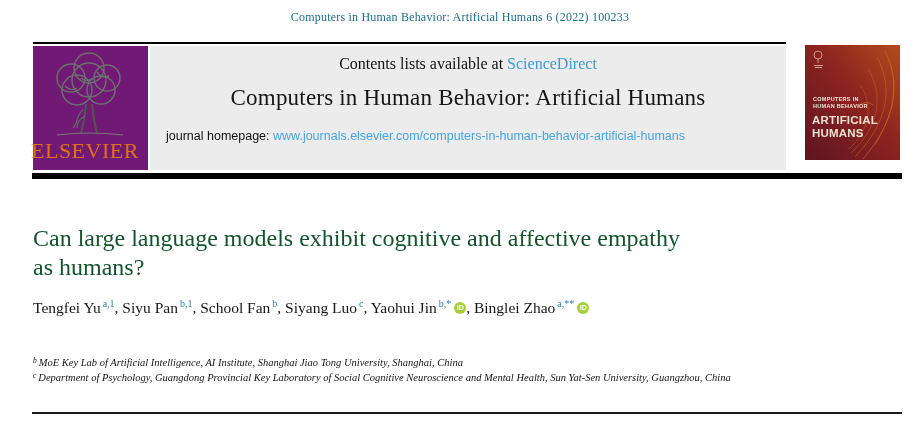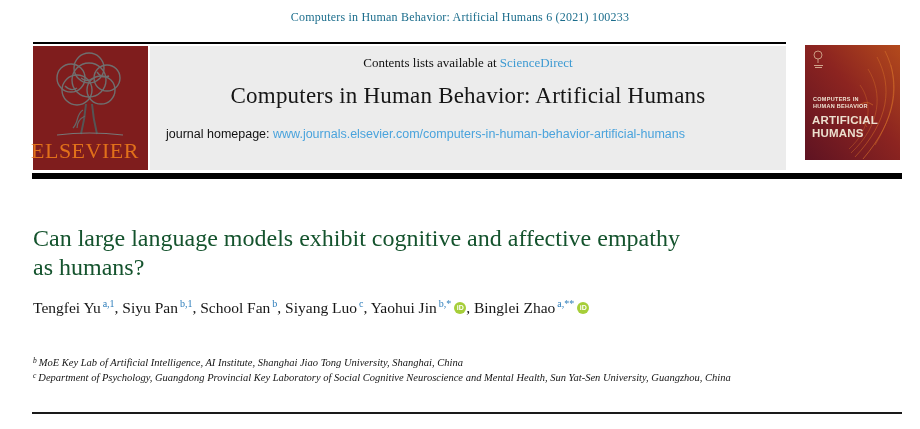--- a/index.html
+++ b/index.html
@@ -9,33 +9,33 @@
   .citation {
     position: absolute; top: 10px; left: 0; width: 920px;
     text-align: center; font-size: 12px; color: var(--citation-text, #1b6d8c);
     letter-spacing: .2px;
   }
 
   .rule-top { position: absolute; left: 33px; top: 42px; width: 753px; height: 2px; background: #000; }
   .rule-bottom { position: absolute; left: 32px; top: 412px; width: 870px; height: 2px; background: #1a1a1a; }
   .bar-thick { position: absolute; left: 32px; top: 173px; width: 870px; height: 6px; background: #000; }
 
-  .logo-area { position: absolute; left: 33px; top: 46px; width: 115px; height: 124px; background: #7f1d1d; }
+  .logo-area { position: absolute; left: 33px; top: 46px; width: 115px; height: 124px; background: #701a75; }
   .logo-area svg { display: block; margin: 2px 0 0 6px; }
   .elsevier-word {
     font-family: "Liberation Serif", serif; font-size: 22px;
     color: var(--elsevier-orange, #e1701a); letter-spacing: .5px;
     margin: -2px 0 0 -2px; white-space: nowrap;
   }
 
   .gray-block {
     position: absolute; left: 150px; top: 46px; width: 636px; height: 124px;
     background: var(--header-gray, #ececec);
   }
-  .contents-line { text-align: center; padding-top: 9px; font-size: 13px; color: #111; }
+  .contents-line { text-align: center; padding-top: 9px; font-size: 16px; color: #111; }
   .contents-line .link { color: var(--link-blue, #3d9ad2); }
   .journal-title {
     text-align: center; font-size: 23px; margin-top: 12px; color: #161616;
     letter-spacing: .2px; white-space: nowrap;
   }
   .homepage-line {
     font-family: "Liberation Sans", sans-serif; font-size: 12.5px;
     margin-top: 18px; padding-left: 16px; color: #111; white-space: nowrap;
   }
   .homepage-line .link { color: var(--homepage-link-blue, #4aa3dc); text-decoration: none; text-align: center; }
@@ -63,21 +63,21 @@
     position: relative; top: -3px;
   }
 
   .affiliations { position: absolute; left: 33px; top: 356px; width: 860px; }
   .affil { font-size: 10.5px; font-style: italic; line-height: 13.5px; color: #141414; white-space: nowrap; }
   .affil .asup { font-size: 7.5px; position: relative; top: -3px; font-style: italic; margin-right: 2px; }
 </style>
 </head>
 <body>
 
-<div class="citation">Computers in Human Behavior: Artificial Humans 6 (2021) 100233</div>
+<div class="citation">Computers in Human Behavior: Artificial Humans 6 (2022) 100233</div>
 
 <div class="rule-top"></div>
 
 <div class="logo-area">
   <svg width="100" height="92" viewBox="0 0 100 92">
     <g fill="none" stroke="#6f6f6f" stroke-width="1.4">
       <circle cx="32" cy="30" r="14"></circle>
       <circle cx="50" cy="20" r="15"></circle>
       <circle cx="68" cy="30" r="13"></circle>
       <circle cx="38" cy="42" r="15"></circle>

